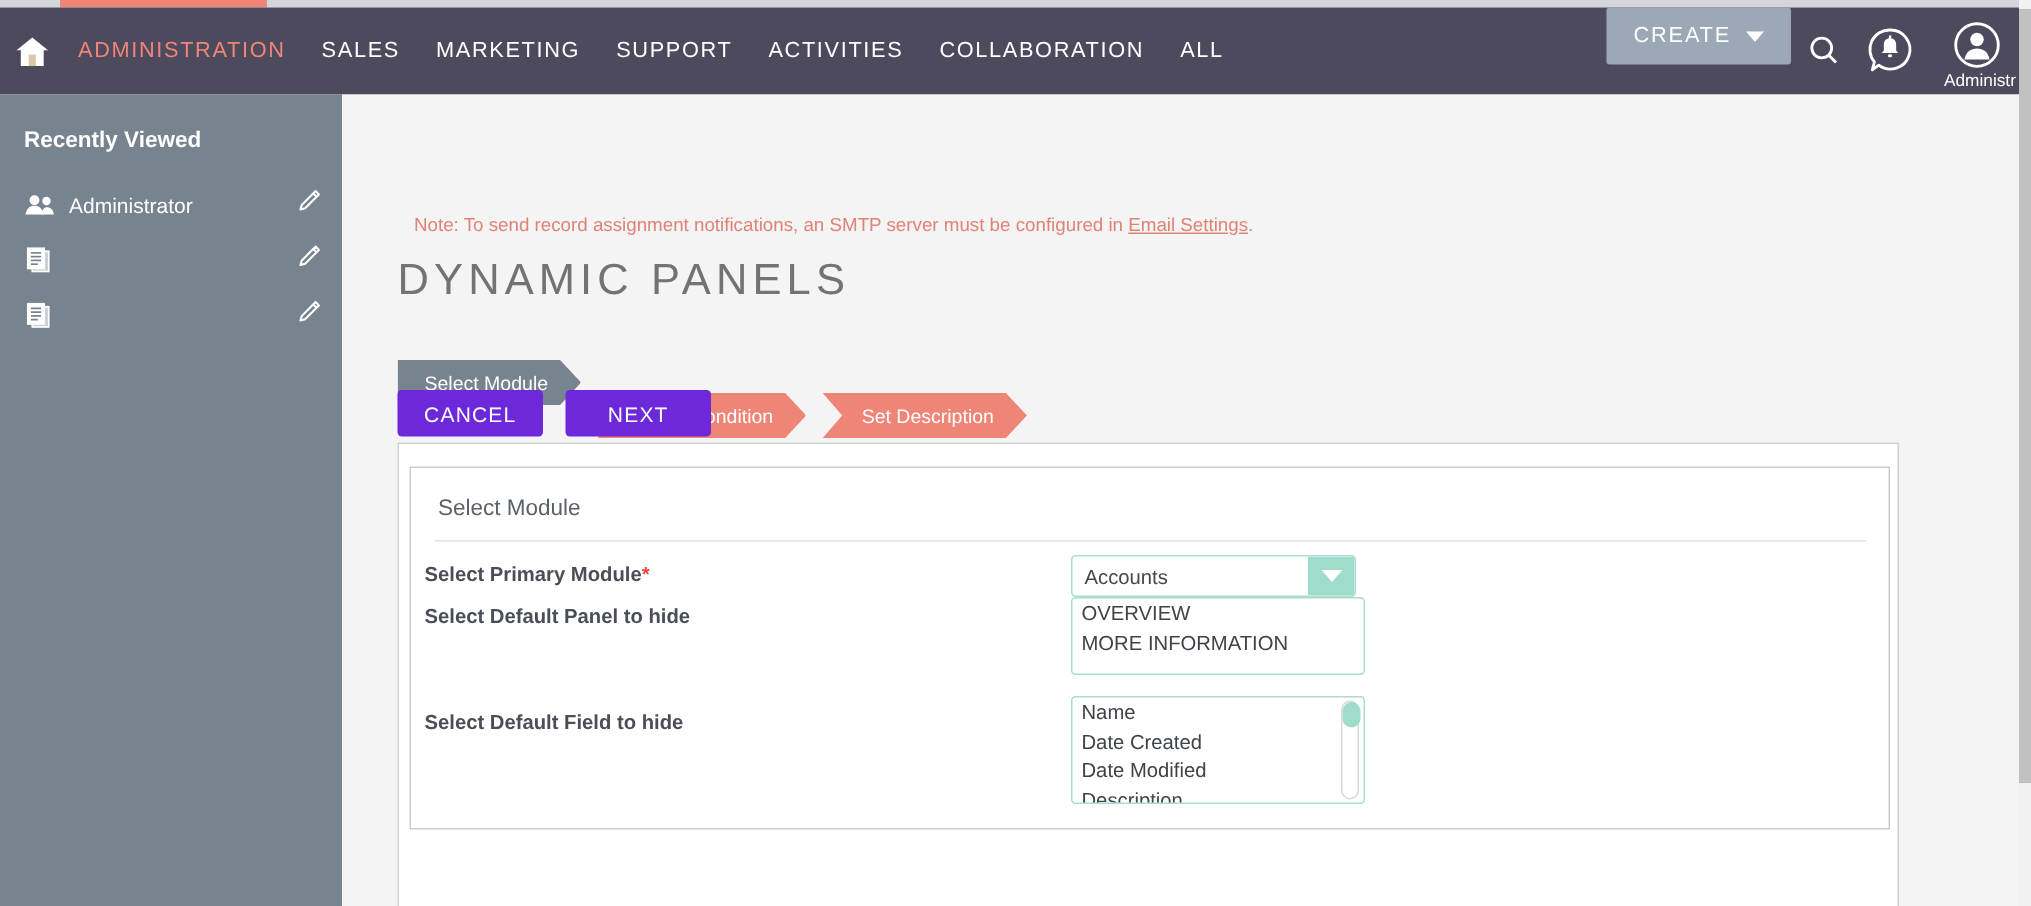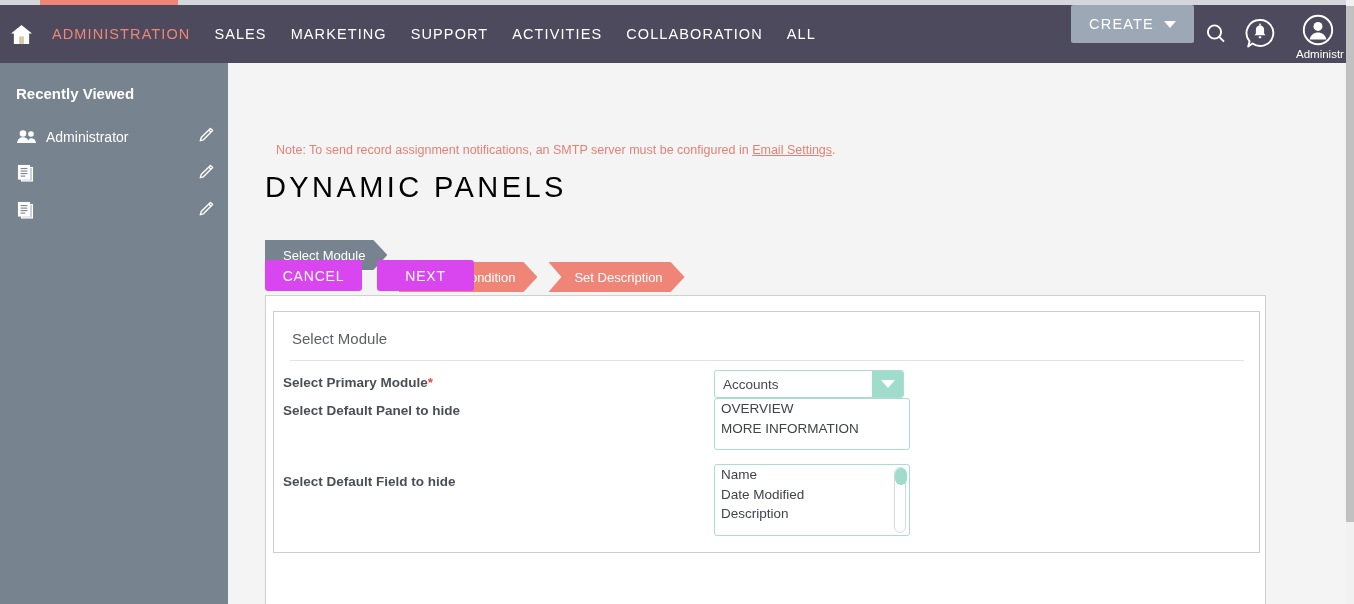--- a/index.html
+++ b/index.html
@@ -110,21 +110,21 @@
     position: absolute; top: 63px; left: 228px;
     width: 1126px; height: 541px; background: #f4f4f4;
   }
   .note {
     position: absolute; top: 80px; left: 48px;
     font-size: 12.5px; color: #e08377;
   }
   .note a { color: #e08377; text-decoration: underline; }
   .page-title {
     position: absolute; top: 108px; left: 37px;
-    font-size: 29px; letter-spacing: 3.4px; color: #000000;
+    font-size: 29px; letter-spacing: 3.4px; color: #737373;
     font-weight: 300;
   }
 
   
   .steps {
     position: absolute; top: 155px; left: 37px;
     display: flex; align-items: center;
   }
   .step {
     position: relative; height: 30px; display: flex; align-items: center;
@@ -136,21 +136,21 @@
   .step.notch {
     padding-left: 26px;
     clip-path: polygon(0 0, calc(100% - 14px) 0, 100% 50%, calc(100% - 14px) 100%, 0 100%, 13px 50%);
     margin-top: 44px;
   }
   .step.active { background: #77838f; }
 
   
   .actions { position: absolute; top: 197px; left: 37px; display: flex; gap: 15px; }
   .btn {
-    background: #d946ef; color: #ffffff; border: none;
+    background: #6d28d9; color: #ffffff; border: none;
     height: 31px; min-width: 97px; padding: 0 14px;
     font-size: 14px; letter-spacing: 0.8px; cursor: pointer;
     border-radius: 3px; font-family: "Liberation Sans", sans-serif;
   }
 
   
   .panel-outer {
     position: absolute; top: 232px; left: 37px;
     width: 1001px; height: 334px;
     background: #ffffff; border: 1px solid #d0d0d0;
@@ -399,20 +399,21 @@
             </span>
           </div>
 
           <div class="listbox listbox-1">
             <div class="lb-item">OVERVIEW</div>
             <div class="lb-item">MORE INFORMATION</div>
           </div>
 
           <div class="listbox listbox-2">
             <div class="lb-item">Name</div>
+            <div class="lb-item">Date Created</div>
             <div class="lb-item">Date Modified</div>
             <div class="lb-item">Description</div>
             <div class="lb-scroll">
               <div class="lb-thumb"></div>
             </div>
           </div>
 
         </div>
       </div>
     </div>

